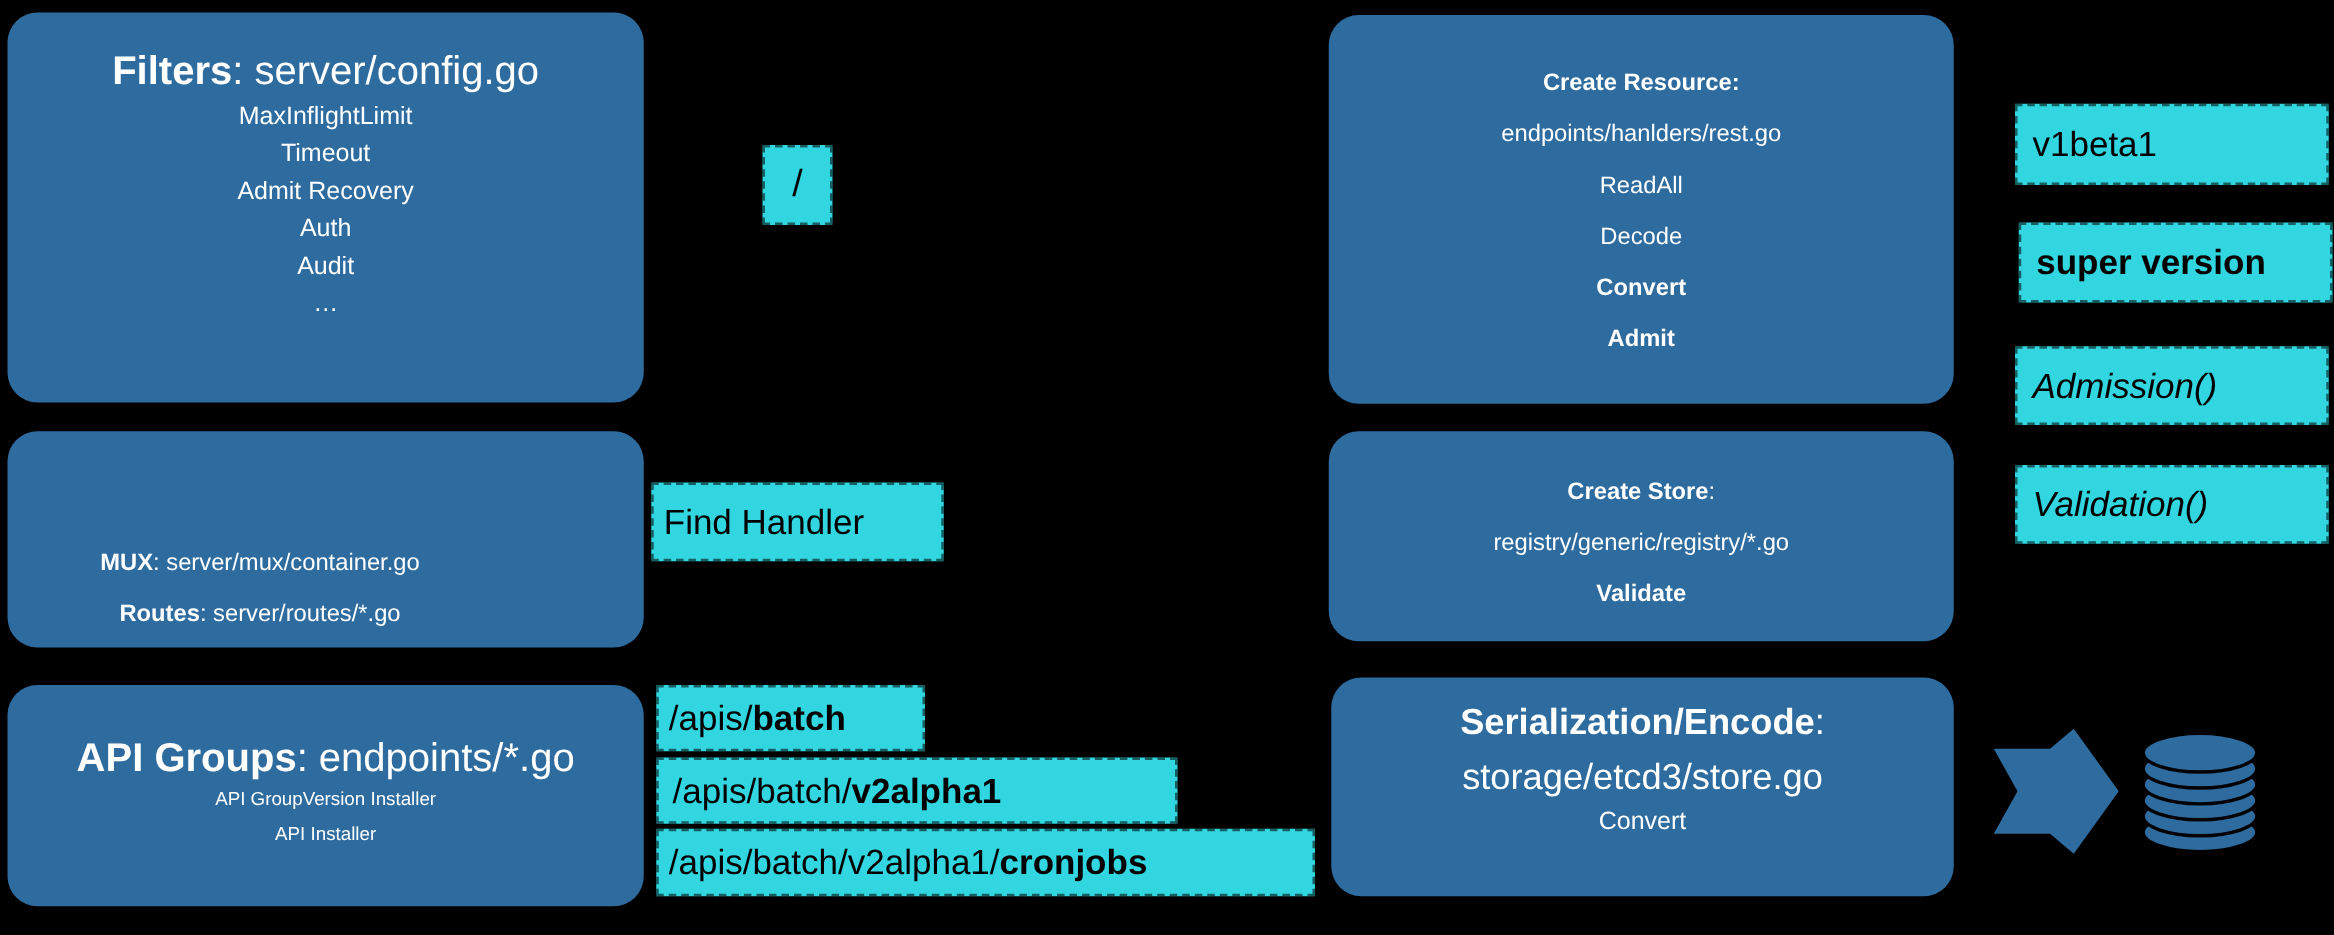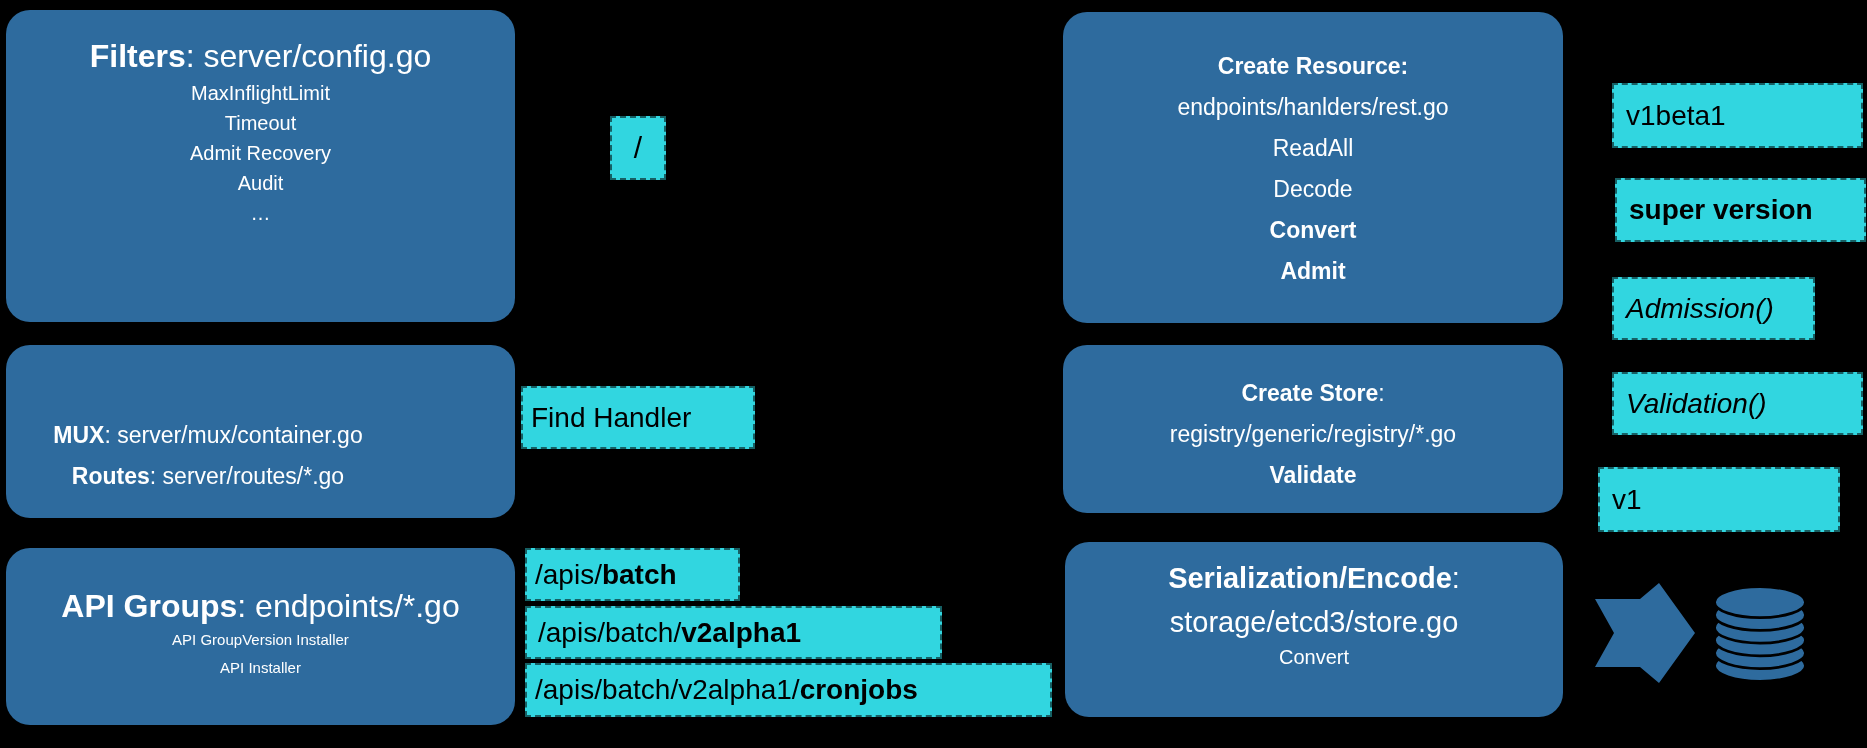--- a/index.html
+++ b/index.html
@@ -13,59 +13,60 @@
   .canvas{
     position:relative;width:1867px;height:748px;overflow:hidden;
     background:var(--background,#000);
     font-family:"Liberation Sans", sans-serif;
   }
   .bluebox{
     position:absolute;background:var(--box-blue,#2e6b9e);
     border-radius:24px;color:var(--text-on-blue,#fff);
     text-align:center;box-sizing:border-box;
   }
-  .t{font-size:23px;line-height:41px;white-space:nowrap;}
+  .t{font-size:19px;line-height:41px;white-space:nowrap;}
   .tt{font-size:32px;line-height:36px;white-space:nowrap;}
   .small{font-size:20px;line-height:30px;white-space:nowrap;}
   .bold{font-weight:bold;}
   .italic{font-style:italic;}
   .cyan{
     position:absolute;background:var(--label-cyan,#31d6e0);
     border:2px dashed rgba(0,0,0,0.55);
     color:var(--text-on-cyan,#000);
     display:flex;align-items:center;
     font-size:28px;box-sizing:border-box;white-space:nowrap;
     padding:0 8px;
   }
   .cyan.center{justify-content:center;font-size:30px;}
   .cyan.rlabel{padding-left:12px;}
   .icon{position:absolute;}
   
   .filters-pad{padding-top:28px;}
   .filters-items{margin-top:4px;}
-  .mux-text{width:400px;margin-left:2px;padding-top:22px;text-align:center;margin-top:48px;}
+  .mux-text{width:400px;margin-left:2px;padding-top:85px;text-align:center;}
   .apigroups-pad{padding-top:40px;}
   .apigroups-items{margin-top:2px;font-size:15px;line-height:28px;}
   .cres-pad{padding-top:34px;}
   .cstore-pad{padding-top:28px;}
   .ser-pad{padding-top:14px;}
   .ser-big{font-size:29px;line-height:44px;white-space:nowrap;}
   .ser-small{font-size:20px;line-height:27px;white-space:nowrap;}
 </style>
 </head>
 <body>
 
 <div class="canvas">
 
   <div class="bluebox filters-pad" style="left:6px;top:10px;width:509px;height:312px;">
     <div class="tt"><span class="bold">Filters</span><span>: server/config.go</span></div>
     <div class="filters-items">
       <div class="small">MaxInflightLimit</div>
       <div class="small">Timeout</div>
       <div class="small">Admit Recovery</div>
+      <div class="small">Auth</div>
       <div class="small">Audit</div>
       <div class="small">…</div>
     </div>
   </div>
 
   <div class="bluebox" style="left:6px;top:345px;width:509px;height:173px;">
     <div class="mux-text">
       <div class="t"><span class="bold">MUX</span><span>: server/mux/container.go</span></div>
       <div class="t"><span class="bold">Routes</span><span>: server/routes/*.go</span></div>
     </div>
@@ -121,31 +122,28 @@
   </div>
 
   <div class="cyan rlabel" style="left:1612px;top:83px;width:251px;height:65px;">
     <span>v1beta1</span>
   </div>
 
   <div class="cyan rlabel bold" style="left:1615px;top:178px;width:251px;height:64px;">
     <span>super version</span>
   </div>
 
-  <div class="cyan rlabel italic" style="left:1612px;top:277px;width:203px;height:63px;">
+  <div class="cyan rlabel italic" style="left:1612px;top:277px;width:251px;height:63px;">
     <span>Admission()</span>
   </div>
 
   <div class="cyan rlabel italic" style="left:1612px;top:372px;width:251px;height:63px;">
     <span>Validation()</span>
   </div>
 
-  <div class="cyan rlabel" style="left:1598px;top:467px;width:242px;height:65px;">
-    <span>v1</span>
-  </div>
 
   <svg class="icon" style="left:1593px;top:583px;" width="102" height="100" viewBox="0 0 102 100">
     <polygon points="2,16 47,16 66,0 102,50 66,100 47,84 2,84 21,50" style="fill:var(--box-blue,#2e6b9e)"></polygon>
   </svg>
 
   <svg class="icon" style="left:1710px;top:580px;" width="100" height="108" viewBox="0 0 110 110">
     <g style="fill:var(--box-blue,#2e6b9e);stroke:#000;stroke-width:3">
       <ellipse cx="55" cy="90" rx="50" ry="17"></ellipse>
       <ellipse cx="55" cy="76" rx="50" ry="17"></ellipse>
       <ellipse cx="55" cy="62" rx="50" ry="17"></ellipse>

